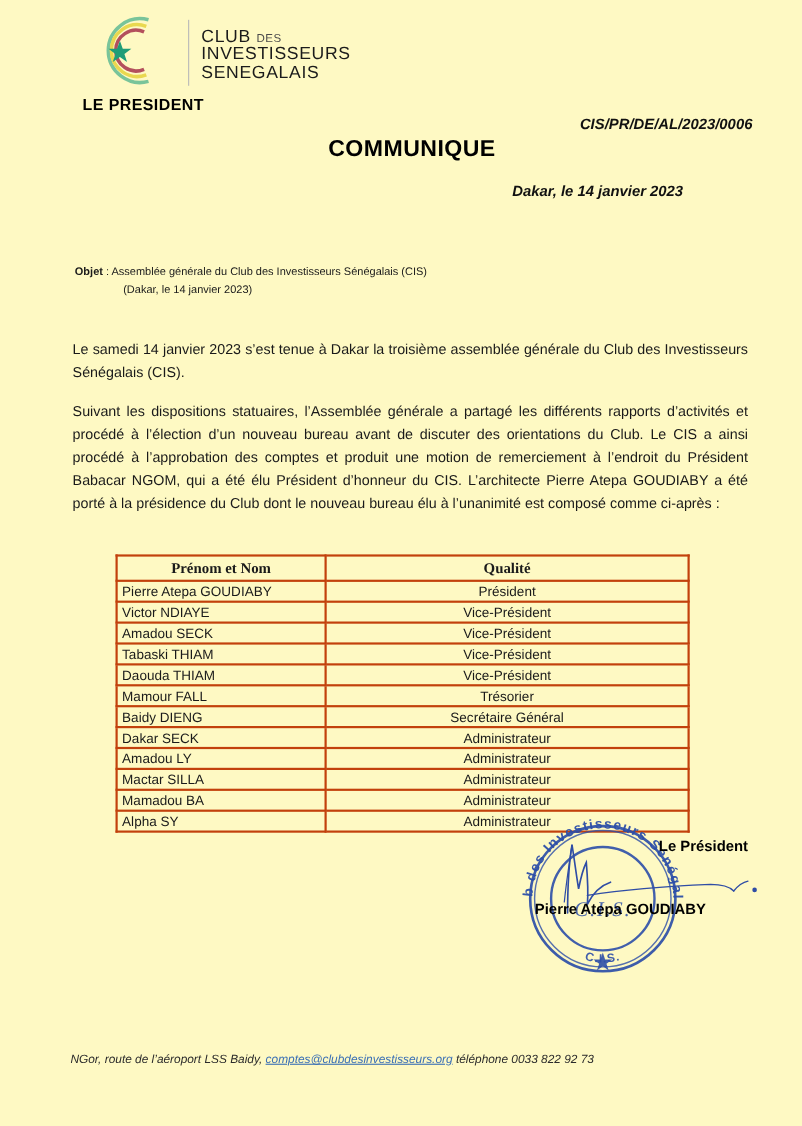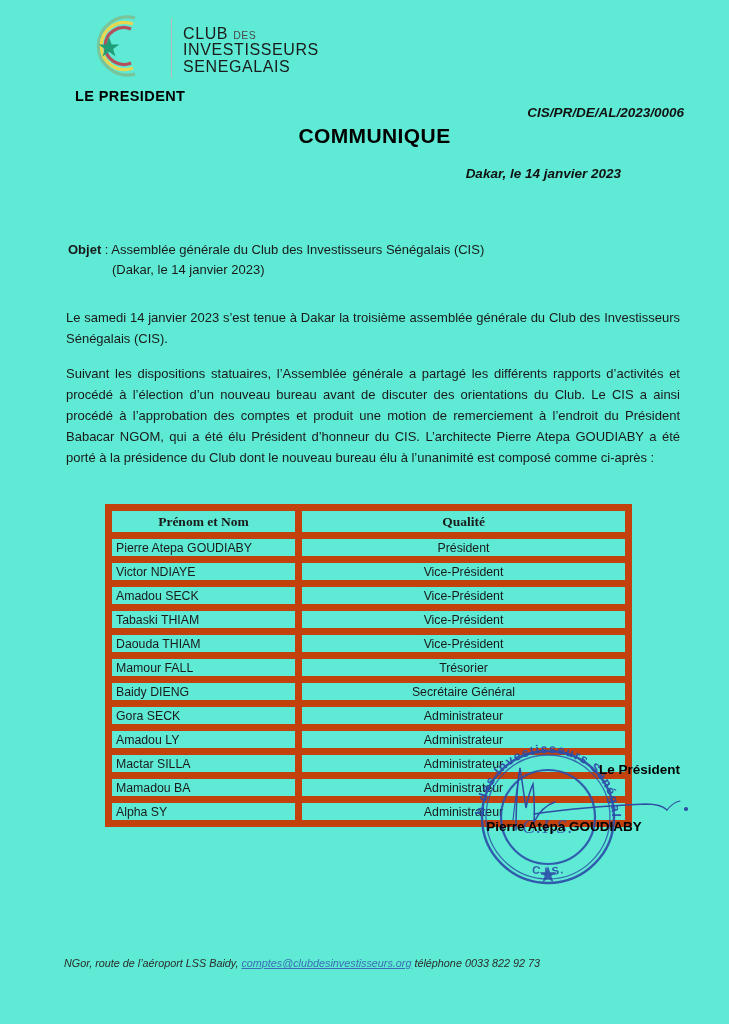--- a/index.html
+++ b/index.html
@@ -8,21 +8,21 @@
     background: #ffffff;
   }
   body {
     font-family: "Liberation Sans", sans-serif;
     color: #1a1a1a;
   }
   .page {
     position: relative;
     width: 729px;
     height: 1024px;
-    background: #5eead4;
+    background: #fef9c3;
     overflow: hidden;
   }
 
   
   .letterhead {
     position: absolute;
     left: 75px;
     top: 12px;
     width: 560px;
     height: 78px;
@@ -108,21 +108,21 @@
     font-style: italic;
     font-weight: bold;
     color: #111;
   }
 
   
   .objet {
     position: absolute;
     left: 68px;
     top: 240px;
-    font-size: 13px;
+    font-size: 10px;
     line-height: 1.55;
   }
   .objet .lbl { font-weight: bold; }
   .objet .sub { display: block; padding-left: 44px; }
 
   
   .body-text {
     position: absolute;
     left: 66px;
     width: 614px;
@@ -138,21 +138,21 @@
   .bureau-table {
     position: absolute;
     left: 105px;
     top: 504px;
     width: 520px;
     border-collapse: collapse;
     table-layout: fixed;
   }
   .bureau-table th,
   .bureau-table td {
-    border: 7px solid #c2410c;
+    border: 2px solid #c2410c;
     height: 17px;
     padding: 0 0 0 4px;
     font-size: 12.3px;
     line-height: 16px;
   }
   .bureau-table th {
     font-family: "Liberation Serif", serif;
     font-weight: bold;
     font-size: 13.5px;
     text-align: center;
@@ -302,21 +302,21 @@
         </tr>
       <tr>
           <td>Mamour FALL</td>
           <td class="qualite">Trésorier</td>
         </tr>
       <tr>
           <td>Baidy DIENG</td>
           <td class="qualite">Secrétaire Général</td>
         </tr>
       <tr>
-          <td>Gora SECK</td>
+          <td>Dakar SECK</td>
           <td class="qualite">Administrateur</td>
         </tr>
       <tr>
           <td>Amadou LY</td>
           <td class="qualite">Administrateur</td>
         </tr>
       <tr>
           <td>Mactar SILLA</td>
           <td class="qualite">Administrateur</td>
         </tr>

